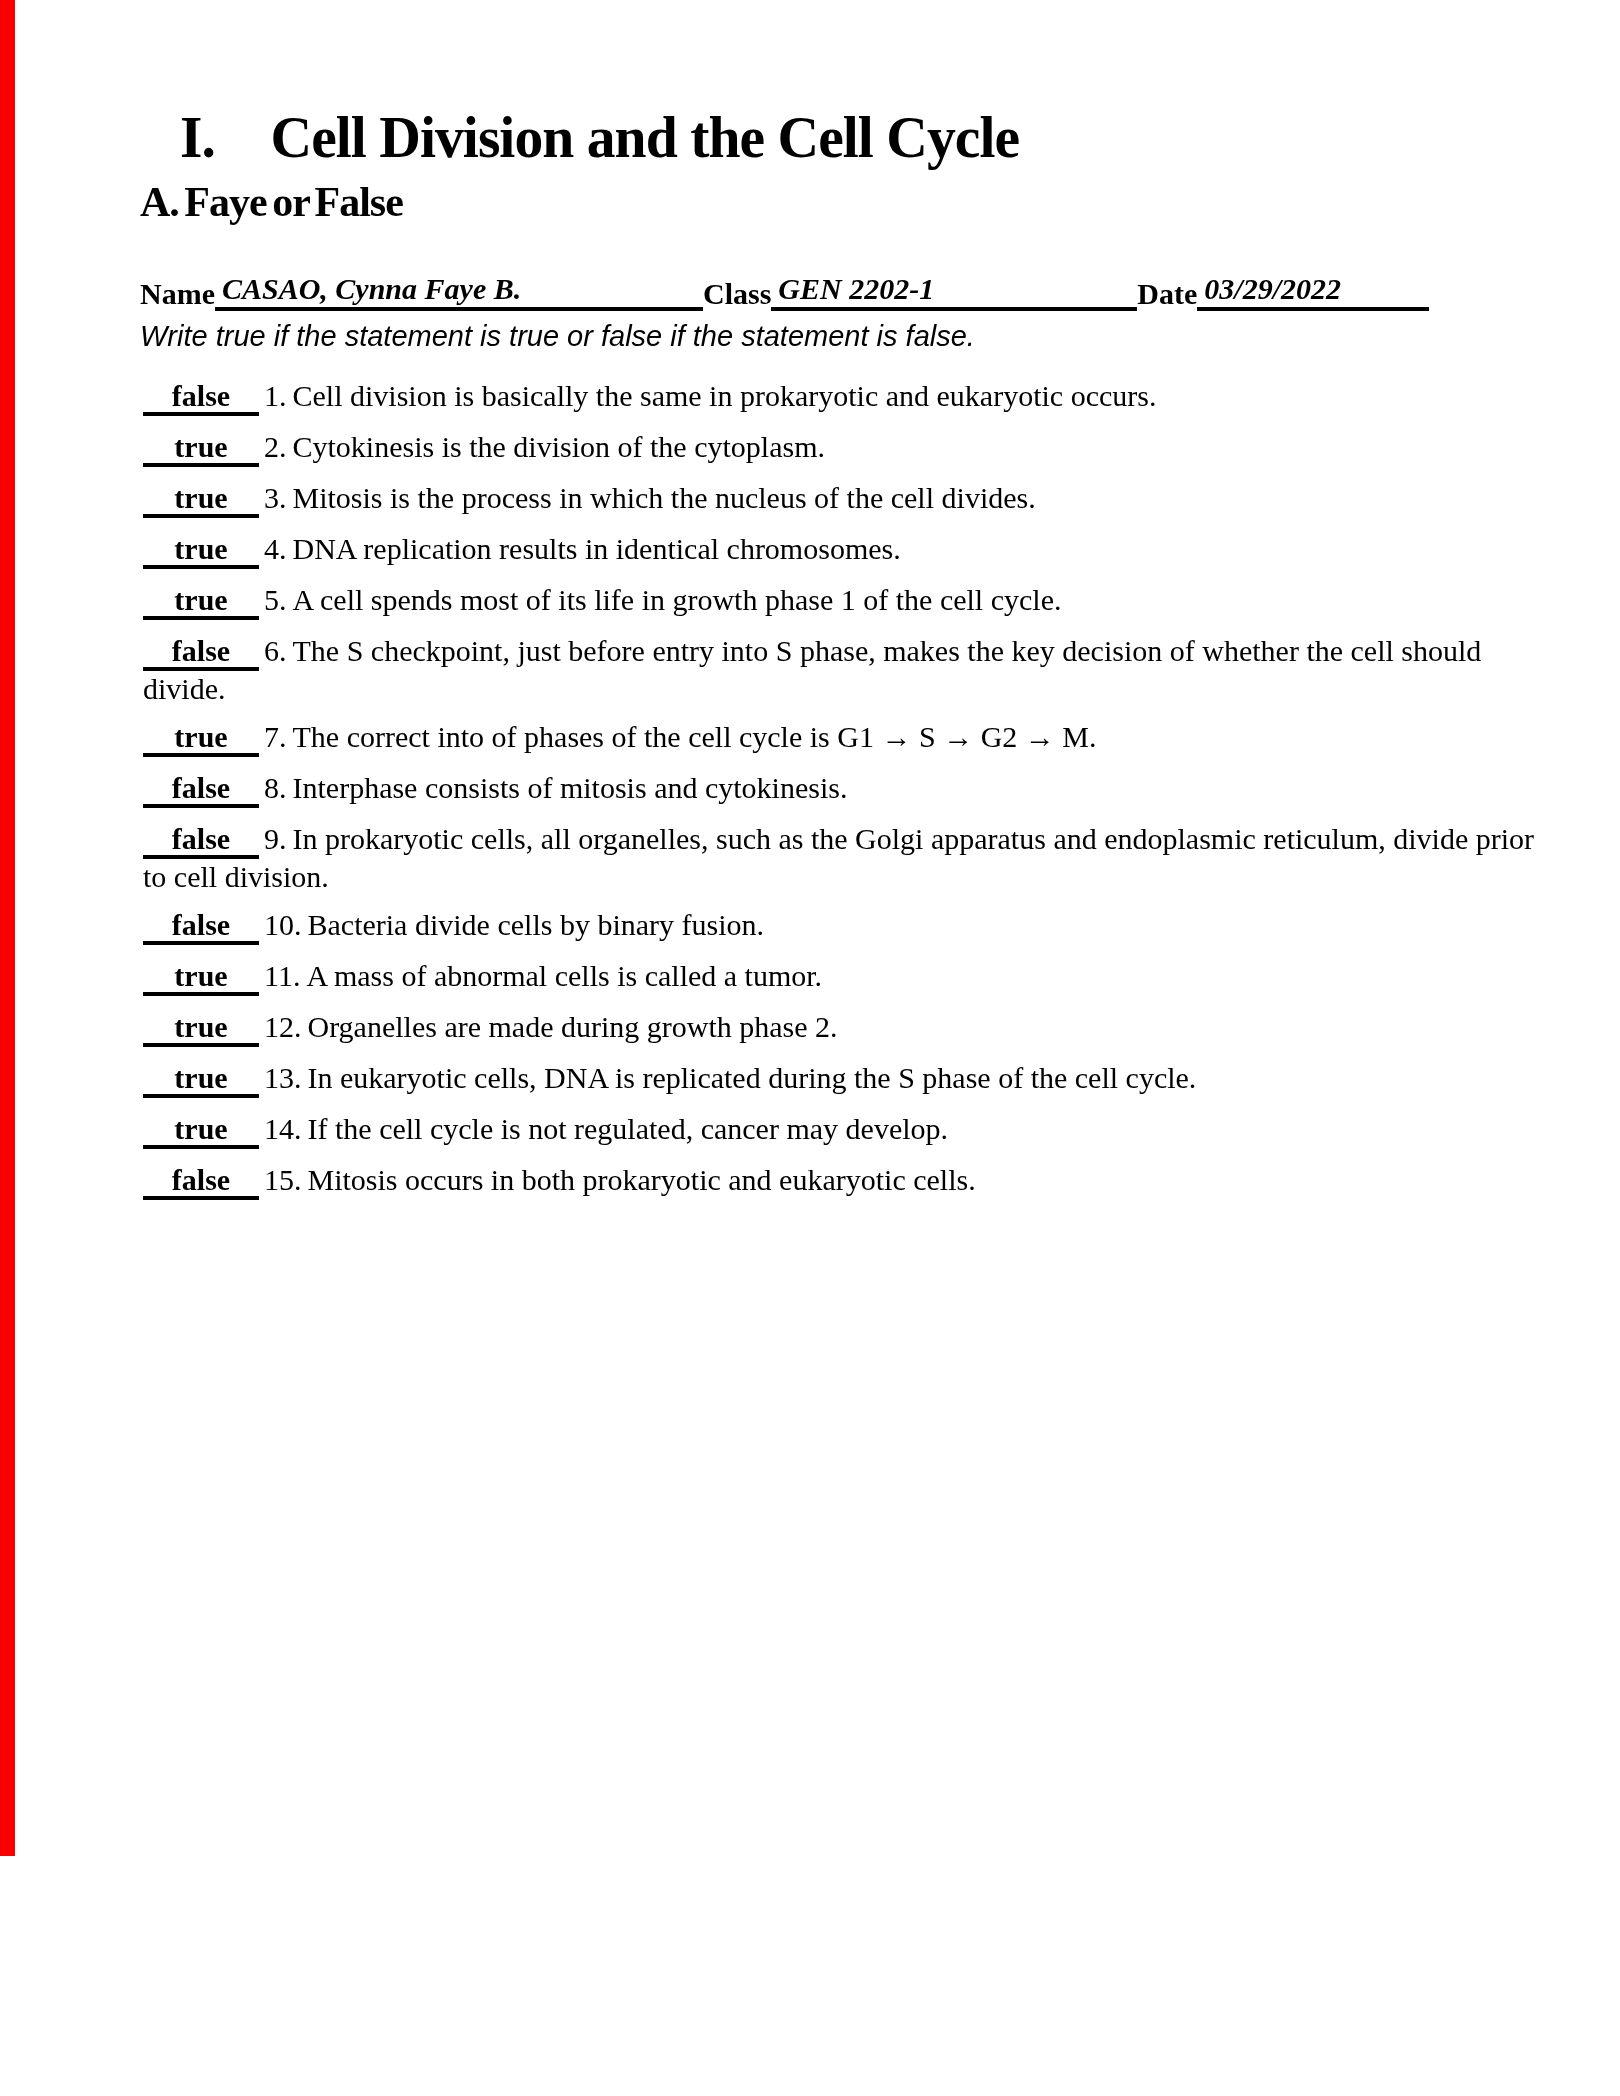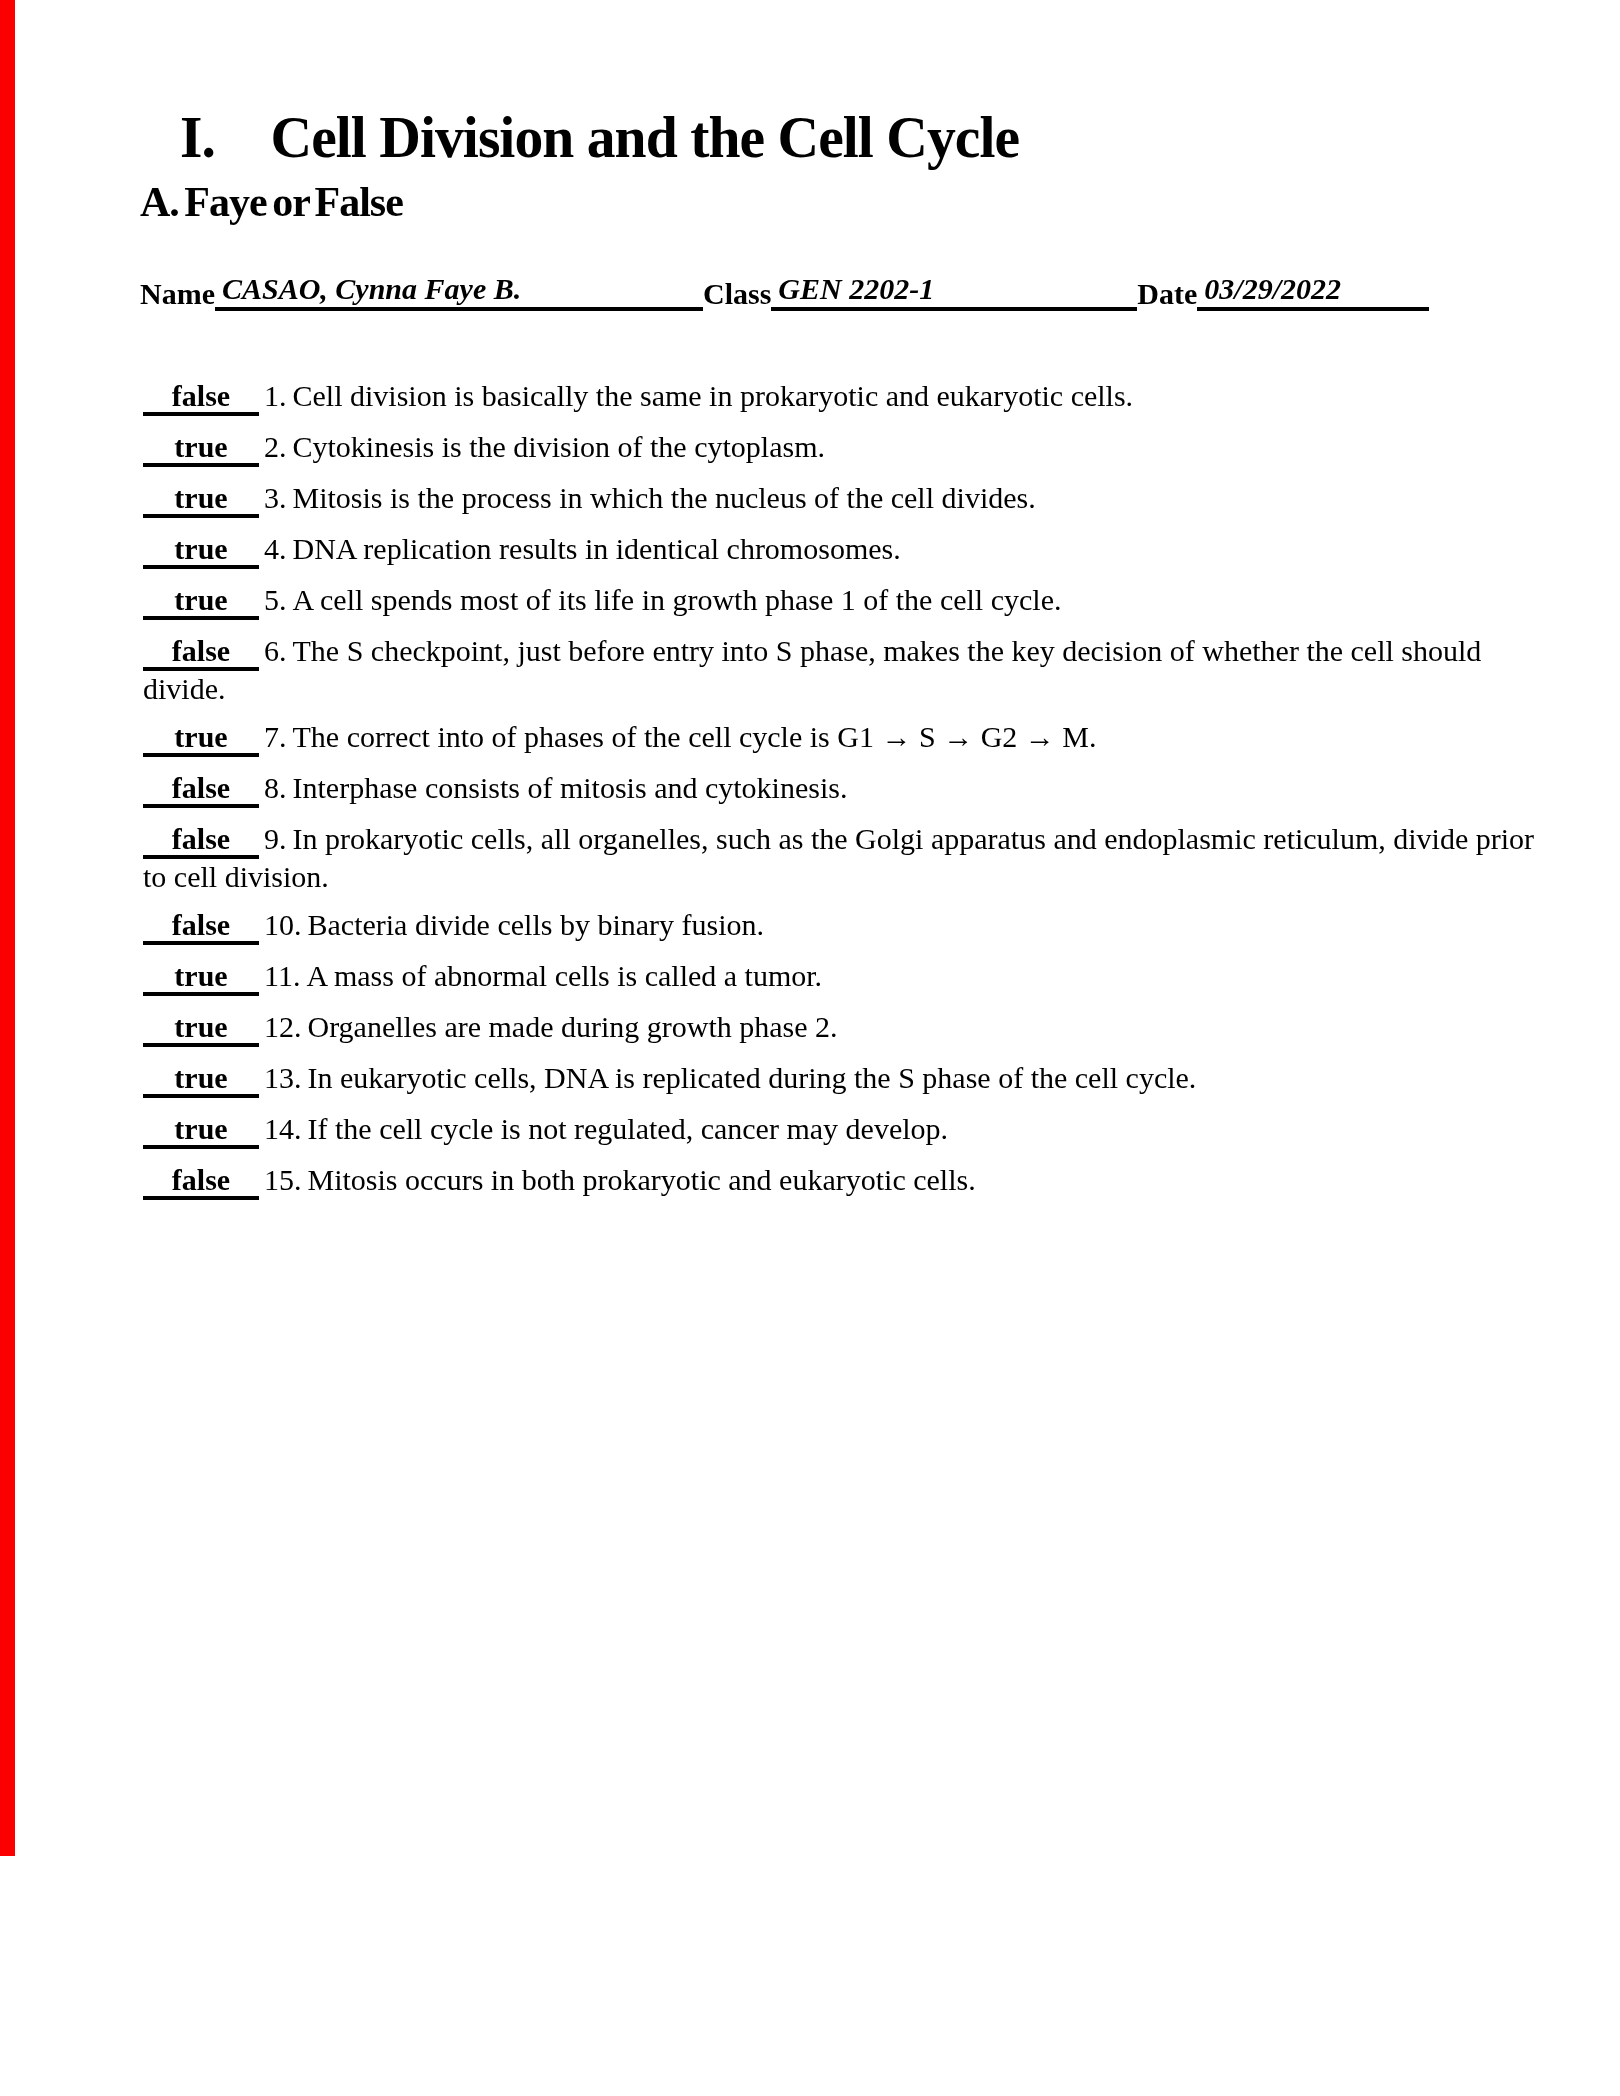--- a/index.html
+++ b/index.html
@@ -117,23 +117,24 @@
   <div class="doc-title">
     <span class="numeral">I.</span><span class="title-text">Cell Division and the Cell Cycle</span>
   </div>
 
   <div class="section-heading">A. Faye or False</div>
 
   <div class="header-row">
     <span class="label">Name</span><span class="blank-value blank-name">CASAO, Cynna Faye B.</span><span class="label">Class</span><span class="blank-value blank-class">GEN 2202-1</span><span class="label">Date</span><span class="blank-value blank-date">03/29/2022</span>
   </div>
 
+  <div class="instruction">Write true if the statement is true or false if the statement is false.</div>
 
   <div class="tf-list">
-    <div class="tf-item"><span class="answer-blank">false</span><span class="q-number">1.</span><span>Cell division is basically the same in prokaryotic and eukaryotic cells.</span></div>
+    <div class="tf-item"><span class="answer-blank">false</span><span class="q-number">1.</span><span>Cell division is basically the same in prokaryotic and eukaryotic occurs.</span></div>
     <div class="tf-item"><span class="answer-blank">true</span><span class="q-number">2.</span><span>Cytokinesis is the division of the cytoplasm.</span></div>
     <div class="tf-item"><span class="answer-blank">true</span><span class="q-number">3.</span><span>Mitosis is the process in which the nucleus of the cell divides.</span></div>
     <div class="tf-item"><span class="answer-blank">true</span><span class="q-number">4.</span><span>DNA replication results in identical chromosomes.</span></div>
     <div class="tf-item"><span class="answer-blank">true</span><span class="q-number">5.</span><span>A cell spends most of its life in growth phase 1 of the cell cycle.</span></div>
     <div class="tf-item"><span class="answer-blank">false</span><span class="q-number">6.</span><span>The S checkpoint, just before entry into S phase, makes the key decision of whether the cell should divide.</span></div>
     <div class="tf-item"><span class="answer-blank">true</span><span class="q-number">7.</span><span>The correct into of phases of the cell cycle is G1 → S → G2 → M.</span></div>
     <div class="tf-item"><span class="answer-blank">false</span><span class="q-number">8.</span><span>Interphase consists of mitosis and cytokinesis.</span></div>
     <div class="tf-item"><span class="answer-blank">false</span><span class="q-number">9.</span><span>In prokaryotic cells, all organelles, such as the Golgi apparatus and endoplasmic reticulum, divide prior to cell division.</span></div>
     <div class="tf-item"><span class="answer-blank">false</span><span class="q-number">10.</span><span>Bacteria divide cells by binary fusion.</span></div>
     <div class="tf-item"><span class="answer-blank">true</span><span class="q-number">11.</span><span>A mass of abnormal cells is called a tumor.</span></div>

